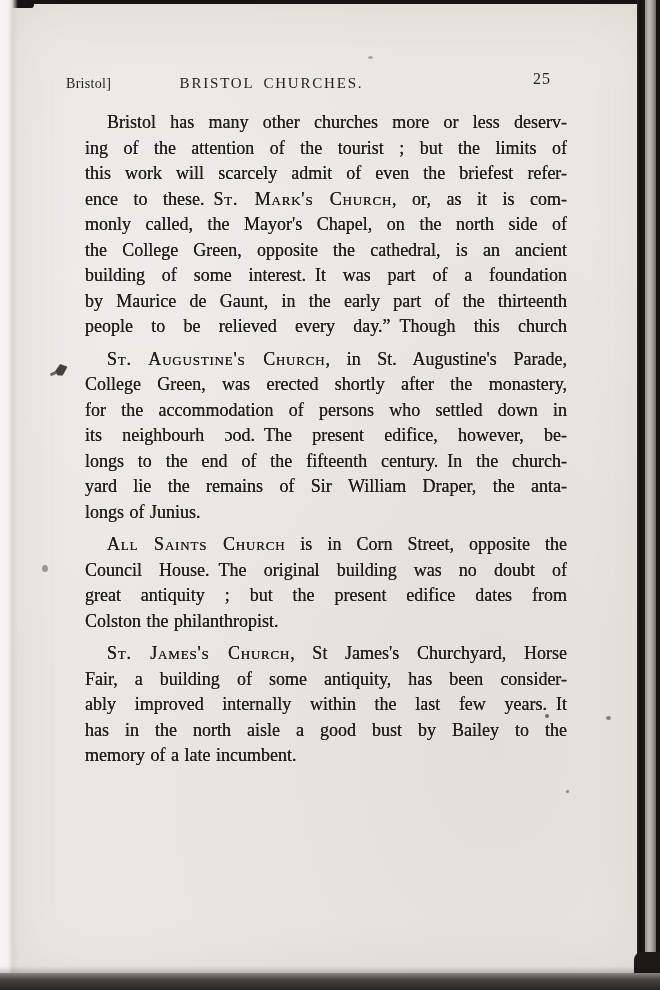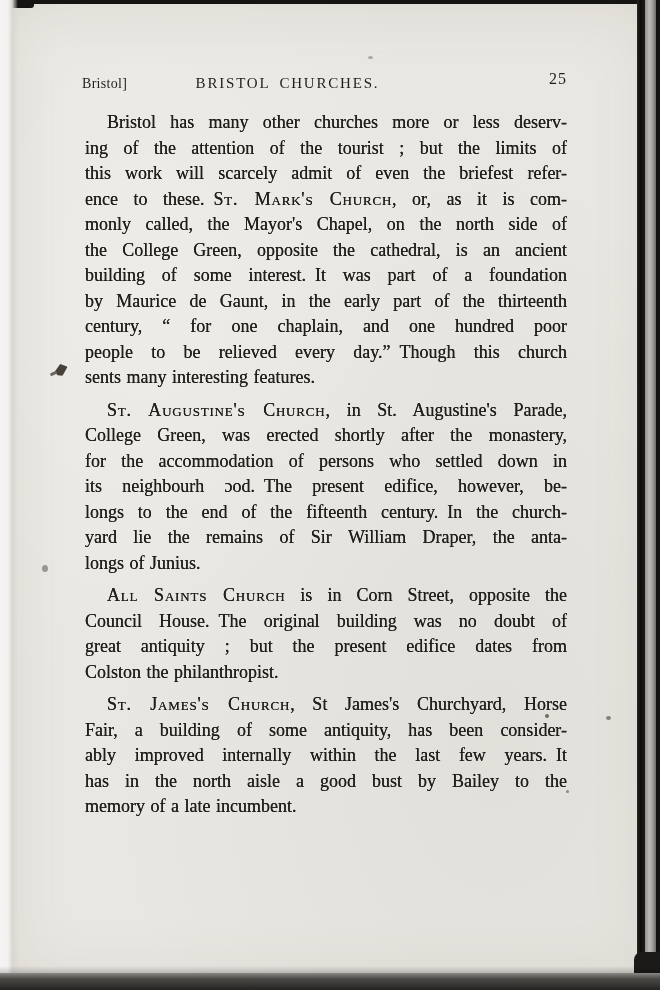--- a/index.html
+++ b/index.html
@@ -31,21 +31,21 @@
     background:linear-gradient(90deg,#8f8d8a,#bcbab7 35%,#a5a3a0 60%,#716f6c 90%,#4a4846);
     border-radius:0 0 6px 4px;}
   .right-outer{position:absolute;top:0;left:656px;width:4px;height:100%;background:#141312;}
   .bottom-strip{position:absolute;bottom:0;left:0;width:100%;height:17px;
     background:linear-gradient(180deg,#8a8885 0%,#4a4845 35%,#262422 100%);}
   .bottom-shadow{position:absolute;bottom:17px;left:0;width:100%;height:7px;
     background:linear-gradient(180deg,rgba(0,0,0,0),rgba(0,0,0,.18));}
   .bottom-right-patch{position:absolute;right:0;bottom:10px;width:26px;height:28px;background:#1b1a18;border-radius:8px 0 0 0;}
 
   
-  #header{position:absolute;top:70px;left:85px;width:482px;height:26px;}
+  #header{position:absolute;top:70px;left:69px;width:482px;height:26px;}
   #header .hleft{position:absolute;left:-3px;top:6px;font-size:14px;letter-spacing:.3px;}
   #header .htitle{position:absolute;left:25px;top:5px;width:355px;text-align:center;
     font-size:15px;letter-spacing:1.8px;word-spacing:4px;}
   #header .hnum{position:absolute;right:0;top:0;font-size:16px;letter-spacing:1px;}
 
   
   #text-block{position:absolute;top:110px;left:85px;width:482px;
     font-size:18px;line-height:25.5px;word-spacing:1px;
     text-shadow:0 0 .6px currentColor;}
   .para{margin:0 0 7px 0;}
@@ -85,23 +85,21 @@
   <div id="text-block">
       <div class="para">
         <div class="line first">Bristol has many other churches more or less deserv-</div>
         <div class="line">ing of the attention of the tourist ; but the limits of</div>
         <div class="line">this work will scarcely admit of even the briefest refer-</div>
         <div class="line"><span>ence to these. </span><span class="sc">St. Mark's Church</span><span>, or, as it is com-</span></div>
         <div class="line">monly called, the Mayor's Chapel, on the north side of</div>
         <div class="line">the College Green, opposite the cathedral, is an ancient</div>
         <div class="line">building of some interest. It was part of a foundation</div>
         <div class="line">by Maurice de Gaunt, in the early part of the thirteenth</div>
-        <div class="line">century, “ for one chaplain, and one hundred poor</div>
         <div class="line">people to be relieved every day.” Though this church</div>
-        <div class="line last">sents many interesting features.</div>
       </div>
       <div class="para">
         <div class="line first"><span class="sc">St. Augustine's Church</span><span>, in St. Augustine's Parade,</span></div>
         <div class="line">College Green, was erected shortly after the monastery,</div>
         <div class="line">for the accommodation of persons who settled down in</div>
         <div class="line">its neighbourh ɔod. The present edifice, however, be-</div>
         <div class="line">longs to the end of the fifteenth century. In the church-</div>
         <div class="line">yard lie the remains of Sir William Draper, the anta-</div>
         <div class="line last">longs of Junius.</div>
       </div>

